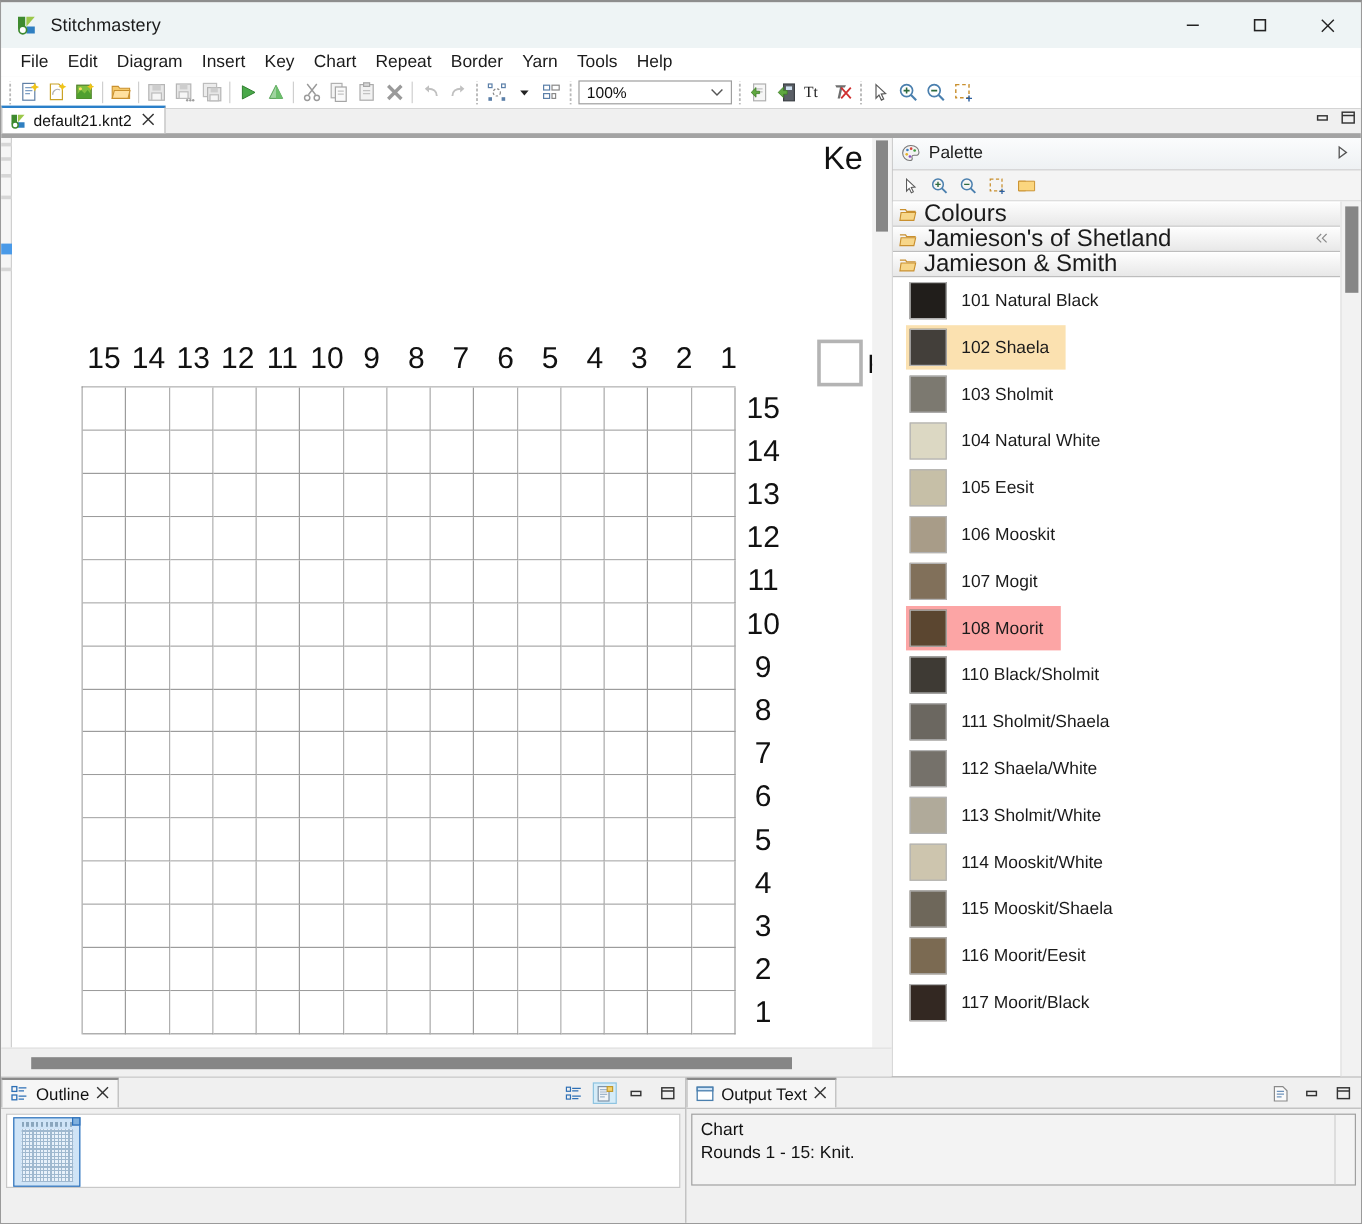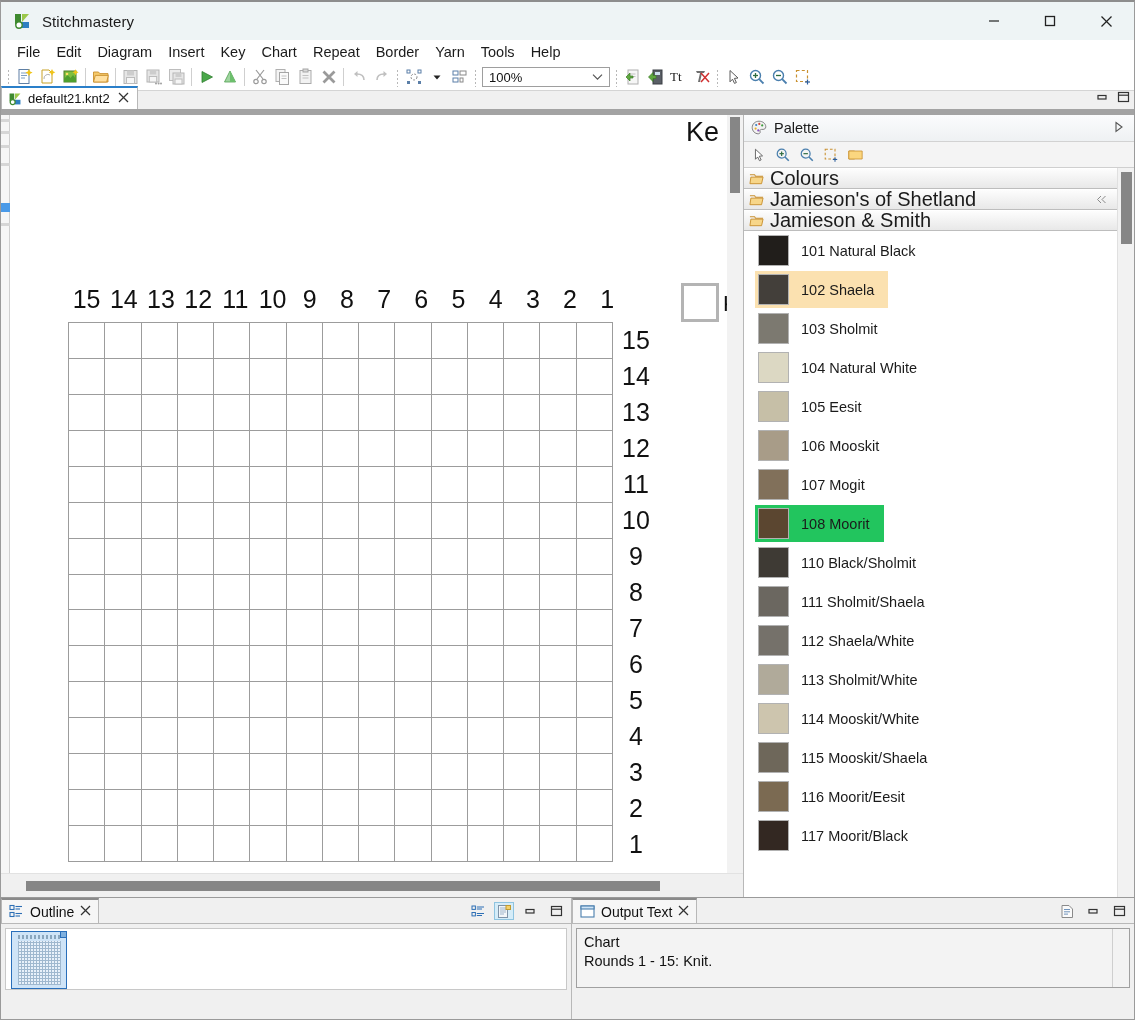--- a/index.html
+++ b/index.html
@@ -113,21 +113,21 @@
   }
 
   
   .tabrow {
     height: 24px;
     background: #f0f0f0;
     display: flex;
     align-items: flex-end;
     flex: 0 0 auto;
     position: relative;
-    border-bottom: 6px solid #a3a3a3;
+    border-bottom: 4px solid #a3a3a3;
   }
   .etab {
     height: 23px;
     background: #fff;
     border: 1px solid #b8b8b8;
     border-bottom: none;
     border-top: 2px solid #2a7fc9;
     display: flex; align-items: center;
     padding: 0 6px 0 6px;
     font-size: 13px; color: #111;
@@ -350,21 +350,21 @@
     font-size: 14.5px; color: #1b1b1b;
     white-space: nowrap;
   }
   .swatch-row.sel-orange { background: transparent; }
   .swatch-hl {
     display: flex; align-items: center;
     padding: 3px 14px 3px 0;
     margin-left: -3px; padding-left: 3px;
   }
   .sel-orange .swatch-hl { background: #fbe1b0; }
-  .sel-blue .swatch-hl { background: #22c55e; }
+  .sel-blue .swatch-hl { background: #fca5a5; }
 
   
   .bottomrow {
     height: 122px;
     flex: 0 0 auto;
     display: flex;
     background: #f0f0f0;
     border-top: 1px solid #9a9a9a;
   }
   .view {

